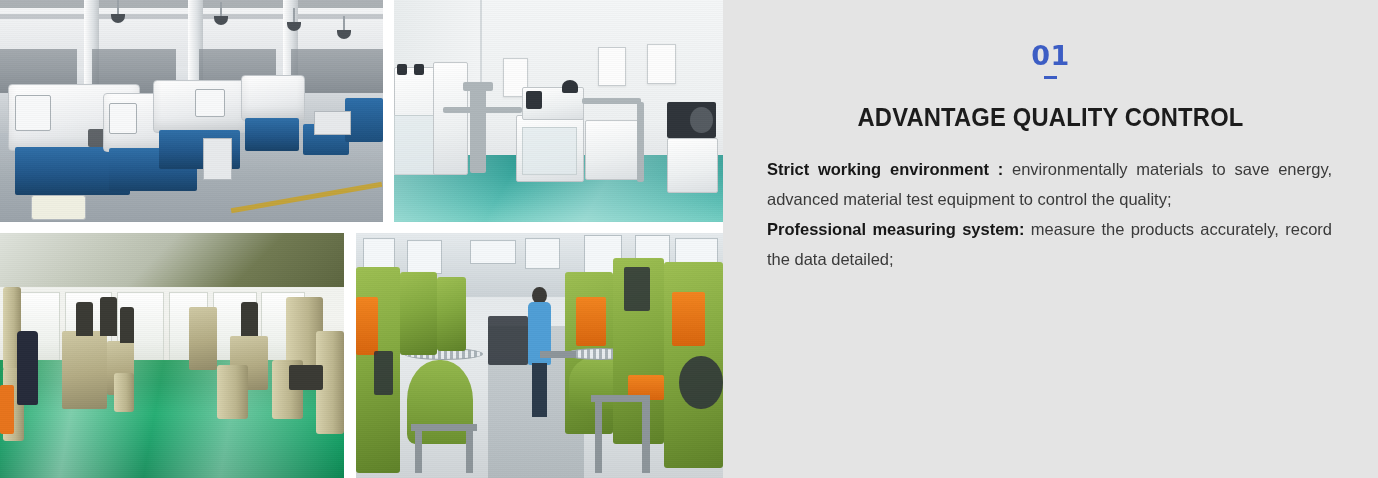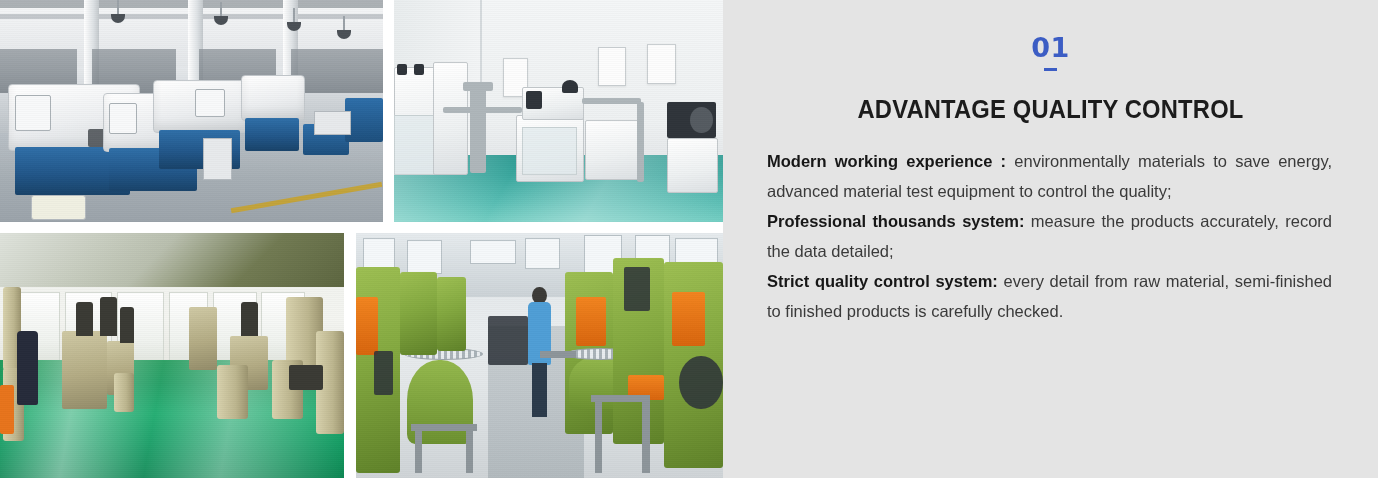--- a/index.html
+++ b/index.html
@@ -251,20 +251,21 @@
 
   .number {
     text-align: center;
     color: #3c5dc4;
     font-size: 27px;
     font-weight: 700;
     letter-spacing: .5px;
     padding-top: 34px;
     line-height: 1;
     font-family: "DejaVu Sans", sans-serif;
+    margin-top: 8px;
   }
   .number-rule {
     width: 13px;
     height: 3px;
     background: #3c5dc4;
     margin: 7px auto 0;
   }
 
   .heading {
     text-align: center;
@@ -462,19 +463,18 @@
   </div>
 
   <div class="panel">
 
     <div class="number">01</div>
     <div class="number-rule"></div>
 
     <h2 class="heading">ADVANTAGE QUALITY CONTROL</h2>
 
     <div class="body-copy">
-      <p><b>Modern working experience :</b><span> environmentally materials to save energy, advanced material test equipment to control the quality;</span></p>
-      <p><b>Professional thousands system:</b><span> measure the products accurately, record the data detailed;</span></p>
-      <p><b>Strict quality control system:</b><span> every detail from raw material, semi-finished to finished products is carefully checked.</span></p>
+      <p><b>Strict working environment :</b><span> environmentally materials to save energy, advanced material test equipment to control the quality;</span></p>
+      <p><b>Professional measuring system:</b><span> measure the products accurately, record the data detailed;</span></p>
     </div>
 
   </div>
 </div>
 
 </body></html>

